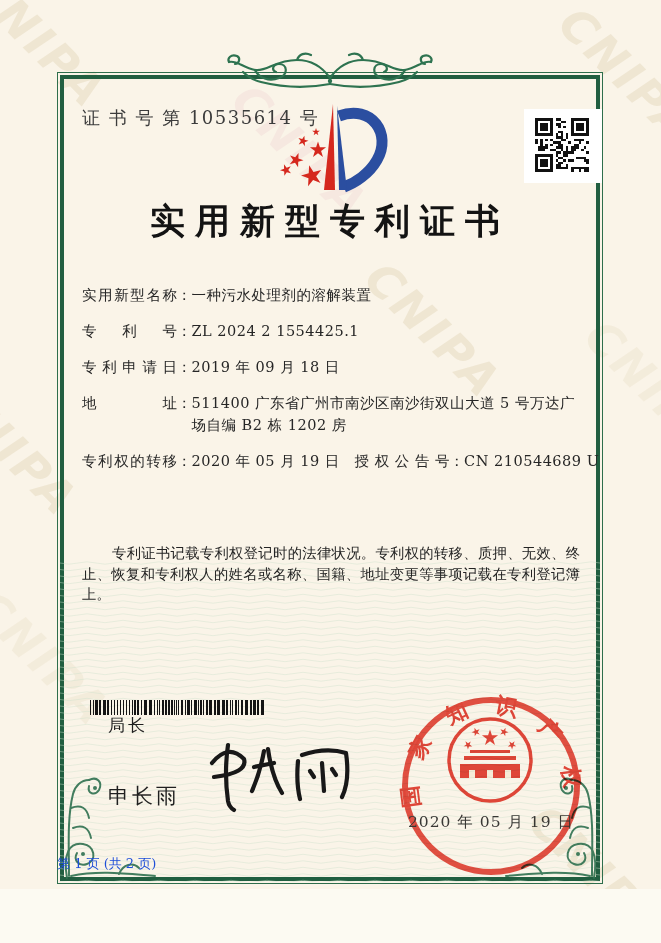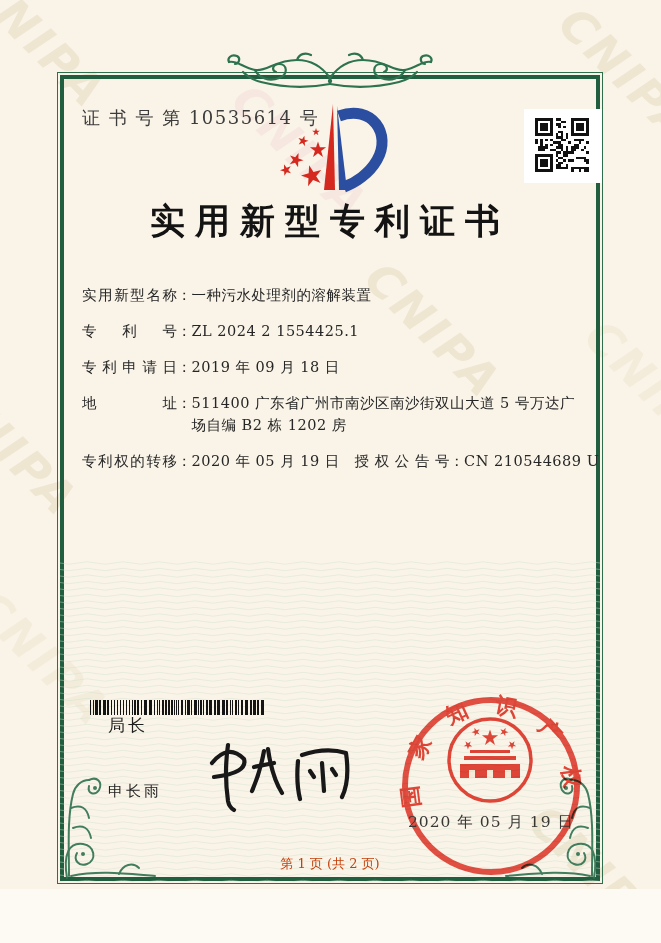--- a/index.html
+++ b/index.html
@@ -30,22 +30,22 @@
   .frow .col{vertical-align:top;}
   .frow .val{display:inline-block;width:390px;vertical-align:top;white-space:normal;
              letter-spacing:.5px;}
   .frow.grant .g1{display:inline-block;width:268px;}
   .frow.grant .val{width:auto;}
   .legal{left:82px;top:543px;width:498px;font-size:14.3px;line-height:20.5px;
          text-align:justify;color:#242424;}
   .legal p{margin:0;text-indent:2.1em;}
   .barcode{left:90px;top:700px;width:178px;height:15px;font-size:0;}
   .officer-role{left:108px;top:714px;font-size:17px;letter-spacing:3px;color:#1f1f1f;}
-  .officer-name{left:108px;top:782px;font-size:15px;letter-spacing:3px;color:#1f1f1f;}
-  .page-num{left:57px;top:855px;width:546px;text-align:center;font-size:13px;color:#c2410c;}
+  .officer-name{left:108px;top:782px;font-size:21px;letter-spacing:3px;color:#1f1f1f;}
+  .page-num{left:57px;top:855px;width:546px;font-size:13px;color:#1d4ed8;}
   .bottom-strip{position:absolute;left:0;top:889px;width:661px;height:54px;background:#fcfaf2;z-index:1;}
   .next-note{left:0;top:897px;width:661px;text-align:center;font-size:13.5px;color:#2b2b2b;
              letter-spacing:2px;z-index:2;}
   .seal-svg{position:absolute;left:396px;top:691px;z-index:3;mix-blend-mode:multiply;opacity:.93;}
   .sig-svg{position:absolute;left:198px;top:733px;z-index:2;}
   .logo-svg{position:absolute;left:270px;top:98px;z-index:2;}
 </style>
 </head>
 <body>
 
@@ -311,20 +311,21 @@
     <div class="frow">
       <span class="lab">地址</span><span class="col">：</span><span class="val">511400 广东省广州市南沙区南沙街双山大道 5 号万达广场自编 B2 栋 1202 房</span>
     </div>
     <div class="frow grant">
       <span class="g1"><span class="lab">专利权的转移</span><span class="col">：</span><span class="val">2020 年 05 月 19 日</span></span>
       <span class="g2"><span class="lab">授权公告号</span><span class="col">：</span><span class="val">CN 210544689 U</span></span>
     </div>
   </div>
 
   <div class="layer legal">
+    <p>专利证书记载专利权登记时的法律状况。专利权的转移、质押、无效、终止、恢复和专利权人的姓名或名称、国籍、地址变更等事项记载在专利登记簿上。</p>
   </div>
 
   <div class="layer barcode" id="barcode"><span style="display:inline-block;width:1px;height:100%;background:#141414;margin-right:2px"></span><span style="display:inline-block;width:1px;height:100%;background:#141414;margin-right:1px"></span><span style="display:inline-block;width:3px;height:100%;background:#141414;margin-right:1px"></span><span style="display:inline-block;width:2px;height:100%;background:#141414;margin-right:2px"></span><span style="display:inline-block;width:3px;height:100%;background:#141414;margin-right:1px"></span><span style="display:inline-block;width:2px;height:100%;background:#141414;margin-right:2px"></span><span style="display:inline-block;width:1px;height:100%;background:#141414;margin-right:2px"></span><span style="display:inline-block;width:1px;height:100%;background:#141414;margin-right:2px"></span><span style="display:inline-block;width:1px;height:100%;background:#141414;margin-right:2px"></span><span style="display:inline-block;width:1px;height:100%;background:#141414;margin-right:2px"></span><span style="display:inline-block;width:1px;height:100%;background:#141414;margin-right:2px"></span><span style="display:inline-block;width:1px;height:100%;background:#141414;margin-right:2px"></span><span style="display:inline-block;width:1px;height:100%;background:#141414;margin-right:2px"></span><span style="display:inline-block;width:1px;height:100%;background:#141414;margin-right:1px"></span><span style="display:inline-block;width:2px;height:100%;background:#141414;margin-right:1px"></span><span style="display:inline-block;width:2px;height:100%;background:#141414;margin-right:2px"></span><span style="display:inline-block;width:1px;height:100%;background:#141414;margin-right:2px"></span><span style="display:inline-block;width:3px;height:100%;background:#141414;margin-right:2px"></span><span style="display:inline-block;width:3px;height:100%;background:#141414;margin-right:2px"></span><span style="display:inline-block;width:1px;height:100%;background:#141414;margin-right:2px"></span><span style="display:inline-block;width:1px;height:100%;background:#141414;margin-right:1px"></span><span style="display:inline-block;width:1px;height:100%;background:#141414;margin-right:2px"></span><span style="display:inline-block;width:2px;height:100%;background:#141414;margin-right:1px"></span><span style="display:inline-block;width:2px;height:100%;background:#141414;margin-right:1px"></span><span style="display:inline-block;width:2px;height:100%;background:#141414;margin-right:1px"></span><span style="display:inline-block;width:2px;height:100%;background:#141414;margin-right:1px"></span><span style="display:inline-block;width:1px;height:100%;background:#141414;margin-right:1px"></span><span style="display:inline-block;width:1px;height:100%;background:#141414;margin-right:1px"></span><span style="display:inline-block;width:1px;height:100%;background:#141414;margin-right:2px"></span><span style="display:inline-block;width:2px;height:100%;background:#141414;margin-right:2px"></span><span style="display:inline-block;width:1px;height:100%;background:#141414;margin-right:1px"></span><span style="display:inline-block;width:3px;height:100%;background:#141414;margin-right:1px"></span><span style="display:inline-block;width:1px;height:100%;background:#141414;margin-right:2px"></span><span style="display:inline-block;width:3px;height:100%;background:#141414;margin-right:1px"></span><span style="display:inline-block;width:1px;height:100%;background:#141414;margin-right:1px"></span><span style="display:inline-block;width:2px;height:100%;background:#141414;margin-right:1px"></span><span style="display:inline-block;width:1px;height:100%;background:#141414;margin-right:2px"></span><span style="display:inline-block;width:2px;height:100%;background:#141414;margin-right:1px"></span><span style="display:inline-block;width:3px;height:100%;background:#141414;margin-right:2px"></span><span style="display:inline-block;width:2px;height:100%;background:#141414;margin-right:1px"></span><span style="display:inline-block;width:3px;height:100%;background:#141414;margin-right:2px"></span><span style="display:inline-block;width:3px;height:100%;background:#141414;margin-right:1px"></span><span style="display:inline-block;width:2px;height:100%;background:#141414;margin-right:2px"></span><span style="display:inline-block;width:1px;height:100%;background:#141414;margin-right:1px"></span><span style="display:inline-block;width:1px;height:100%;background:#141414;margin-right:2px"></span><span style="display:inline-block;width:2px;height:100%;background:#141414;margin-right:1px"></span><span style="display:inline-block;width:1px;height:100%;background:#141414;margin-right:2px"></span><span style="display:inline-block;width:2px;height:100%;background:#141414;margin-right:2px"></span><span style="display:inline-block;width:3px;height:100%;background:#141414;margin-right:2px"></span><span style="display:inline-block;width:2px;height:100%;background:#141414;margin-right:1px"></span><span style="display:inline-block;width:3px;height:100%;background:#141414;margin-right:1px"></span><span style="display:inline-block;width:2px;height:100%;background:#141414;margin-right:2px"></span><span style="display:inline-block;width:3px;height:100%;background:#141414;margin-right:1px"></span></div>
 
   <div class="layer officer-role">局长</div>
   <div class="layer officer-name">申长雨</div>
 
   <svg class="sig-svg" width="175" height="88" viewBox="0 0 175 88">
     <g fill="none" stroke="#181818" stroke-width="4.2" stroke-linecap="round" stroke-linejoin="round">
       <path d="M30,12 Q26,40 30,68 Q31,74 36,77"></path>

